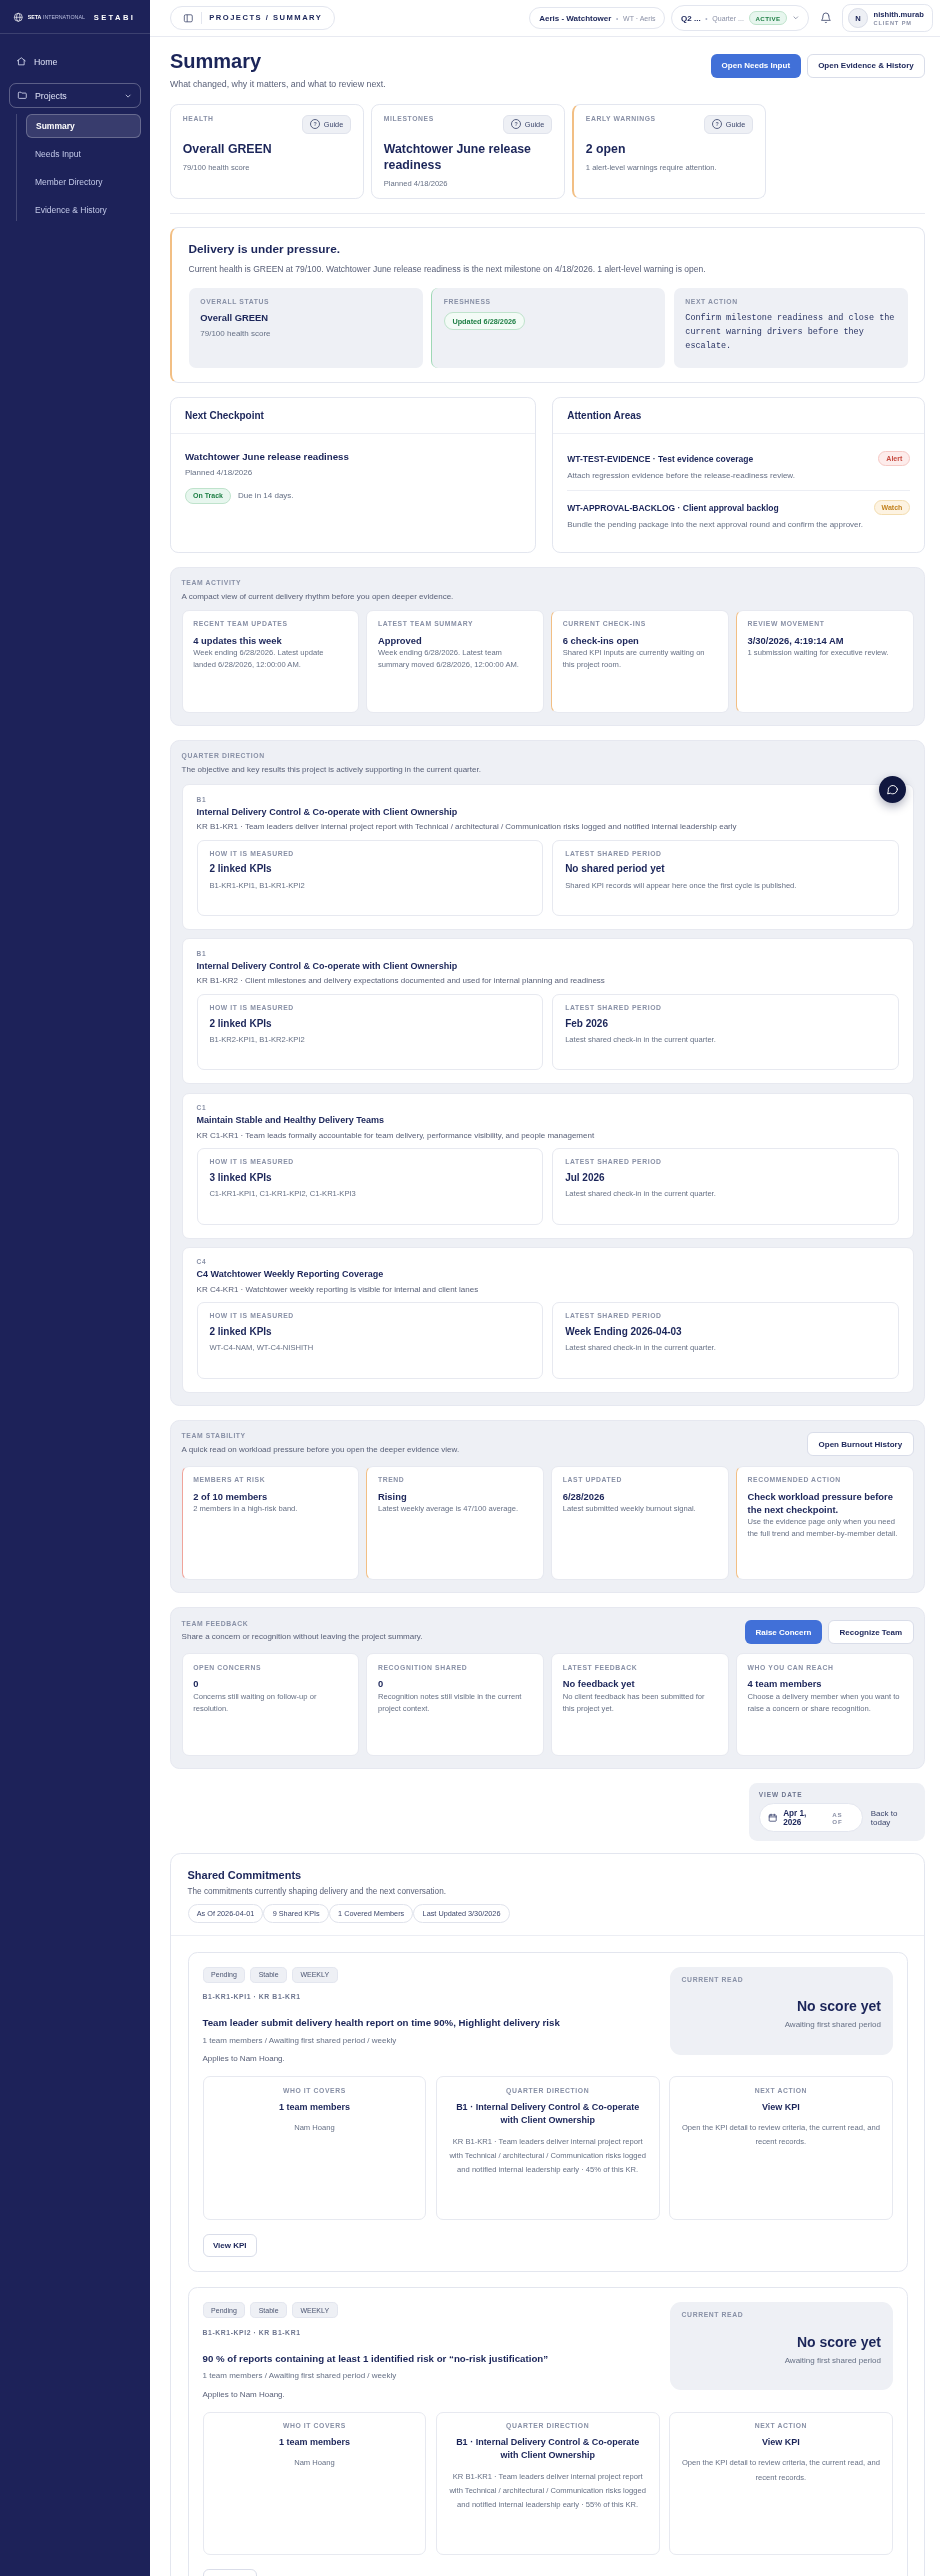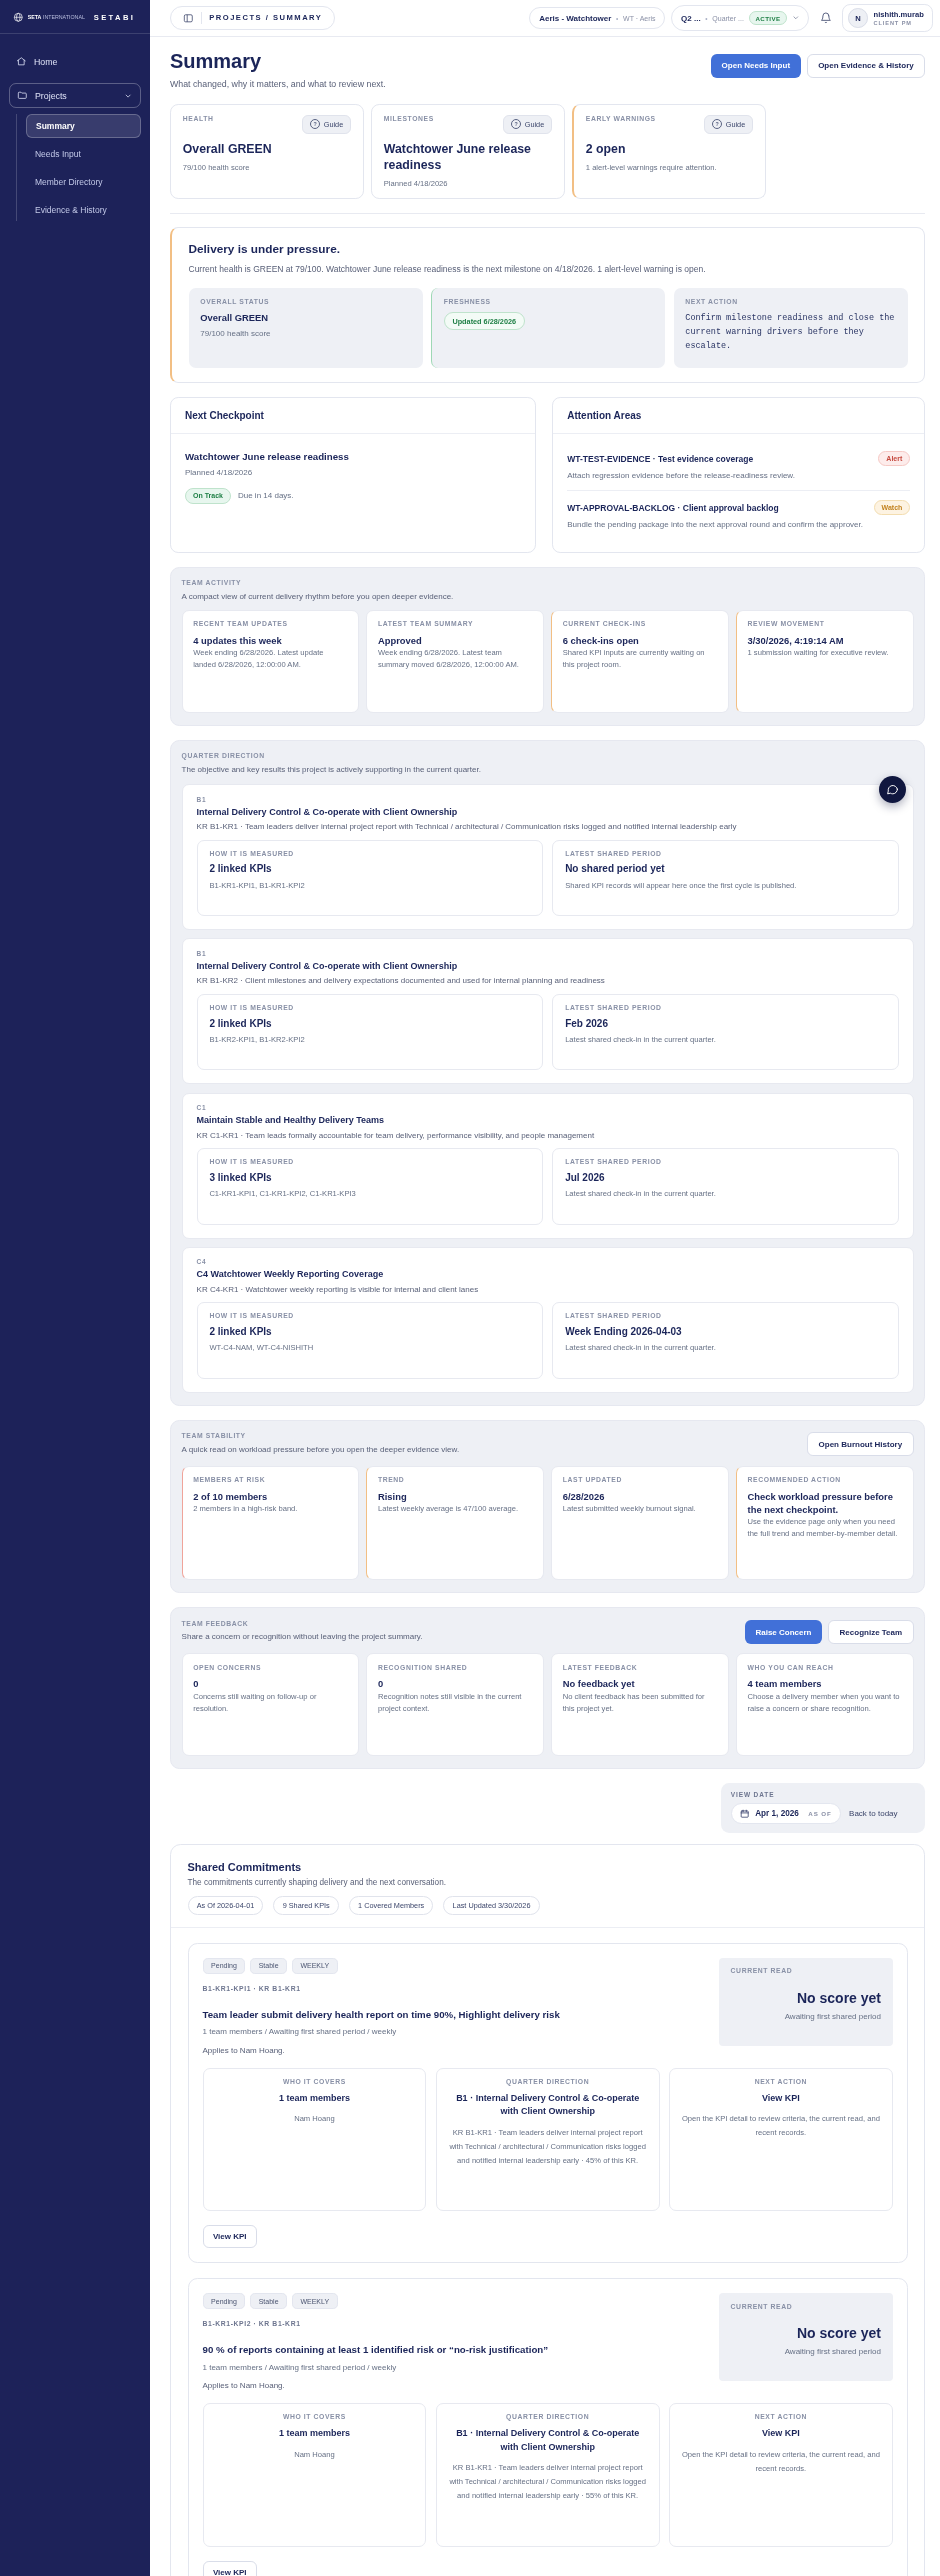--- a/index.html
+++ b/index.html
@@ -116,44 +116,44 @@
   
   .ocard{background:#fff;border:0.6px solid #e7e9f0;border-radius:7px;padding:10.6px 14px 13px 14px;margin-top:8.2px;}
   .ocode{font-size:6.5px;font-weight:700;letter-spacing:0.6px;color:#8890a6;}
   .otitle{margin-top:4.1px;font-size:9px;font-weight:700;color:#1b2559;}
   .okr{margin-top:5.3px;font-size:8px;color:#596078;}
   .ogrid{display:grid;grid-template-columns:1fr 1fr;gap:9.4px;margin-top:8.2px;}
   .osub{border:0.6px solid #e7e9f0;border-radius:7px;padding:9.4px 11.8px;min-height:56px;}
   .oval{margin-top:6.5px;font-size:10px;font-weight:700;color:#1b2559;}
   .osubtxt{margin-top:6.5px;font-size:7.6px;color:#667085;}
   
-  .vd{margin-top:14px;margin-left:auto;width:204px;background:#eef0f5;border-radius:8.2px;padding:7.6px 9.4px 8.8px 9.4px;box-sizing:border-box;}
+  .vd{margin-top:14px;margin-left:auto;width:176px;background:#eef0f5;border-radius:8.2px;padding:7.6px 9.4px 8.8px 9.4px;box-sizing:border-box;}
   .vd-lbl{font-size:6.5px;font-weight:700;letter-spacing:0.9px;color:#6d758f;}
   .vd-row{display:flex;align-items:center;margin-top:5.3px;}
   .datepick{display:inline-flex;align-items:center;gap:5.9px;background:#fff;border:0.6px solid #e3e6ef;
             border-radius:587px;padding:4.7px 8.2px;cursor:pointer;}
   .vd-date{font-size:8.2px;font-weight:700;color:#1b2559;}
   .vd-asof{font-size:6.2px;letter-spacing:0.9px;color:#8a90a6;font-weight:600;margin-left:3.5px;}
   .vd-back{margin-left:8.2px;font-size:8px;color:#3c466b;cursor:pointer;}
   
   .commit{margin-top:11.8px;border:0.6px solid #e3e6ef;border-radius:10.6px;background:#fff;padding:15.3px 16.5px 16.5px 16.5px;}
   .ctitle-main{font-size:11px;font-weight:700;color:#1b2559;}
   .csub-main{margin-top:5.9px;font-size:8.2px;color:#596078;}
-  .cpills{display:flex;gap:10px;margin-top:8.2px;}
+  .cpills{display:flex;gap:0;margin-top:8.2px;}
   .cpill{border:0.6px solid #e0e3ec;border-radius:587px;padding:4.1px 8.2px;font-size:7.3px;color:#3c466b;background:#fff;}
   .chr{border:none;border-top:0.6px solid #eceef4;margin:11.8px -16.5px 0 -16.5px;}
   .ccard{position:relative;border:0.6px solid #e3e6ef;border-radius:9.4px;padding:14px;margin-top:15.3px;}
   .tags{display:flex;gap:4.7px;}
   .tag{background:#eef0f5;border:0.6px solid #e3e6ef;border-radius:4.7px;padding:3.5px 7.6px;font-size:7px;color:#4a5470;}
   .chead{padding-right:229px;min-height:87px;}
   .kcode{margin-top:10.6px;font-size:6.8px;font-weight:700;letter-spacing:0.6px;color:#6d758f;}
   .ktitle{margin-top:17px;font-size:9.7px;font-weight:700;color:#1b2559;}
   .kmeta{margin-top:7.6px;font-size:8px;color:#667085;}
   .kapplies{margin-top:9.4px;font-size:8px;color:#596078;}
-  .readbox{position:absolute;top:14px;right:14px;width:174px;background:#eef0f5;border-radius:4px;
+  .readbox{position:absolute;top:14px;right:14px;width:223px;background:#eef0f5;border-radius:11px;
            padding:9.4px 11.8px 11.8px 11.8px;box-sizing:border-box;min-height:88px;}
   .read-val{margin-top:15.3px;font-size:14px;font-weight:700;color:#1b2559;text-align:right;}
   .read-sub{margin-top:5.9px;font-size:8px;color:#667085;text-align:right;}
   .cgrid{display:grid;grid-template-columns:repeat(3,1fr);gap:9.4px;margin-top:13px;}
   .csub{border:0.6px solid #e7e9f0;border-radius:7px;padding:9.4px 11.8px;min-height:123px;text-align:center;}
   .cs-val{margin-top:7px;font-size:9px;font-weight:700;color:#1b2559;line-height:1.5;}
   .cs-sub{margin-top:7px;font-size:7.6px;color:#667085;line-height:1.85;}
   .viewkpi{display:inline-block;margin-top:14px;background:#fff;border:0.6px solid #d9dde9;border-radius:5.9px;
            padding:5.9px 9.4px;font-size:8px;font-weight:700;color:#1b2559;cursor:pointer;font-family:inherit;}
   

